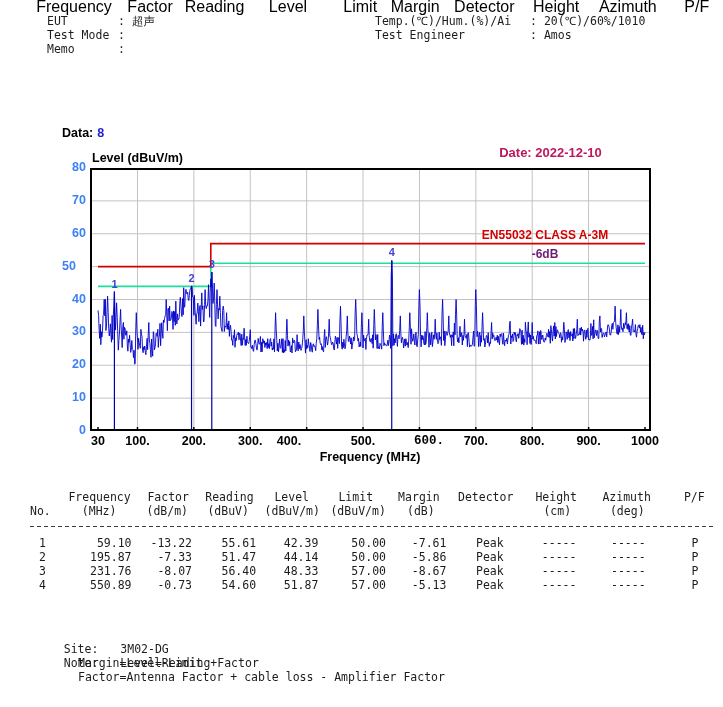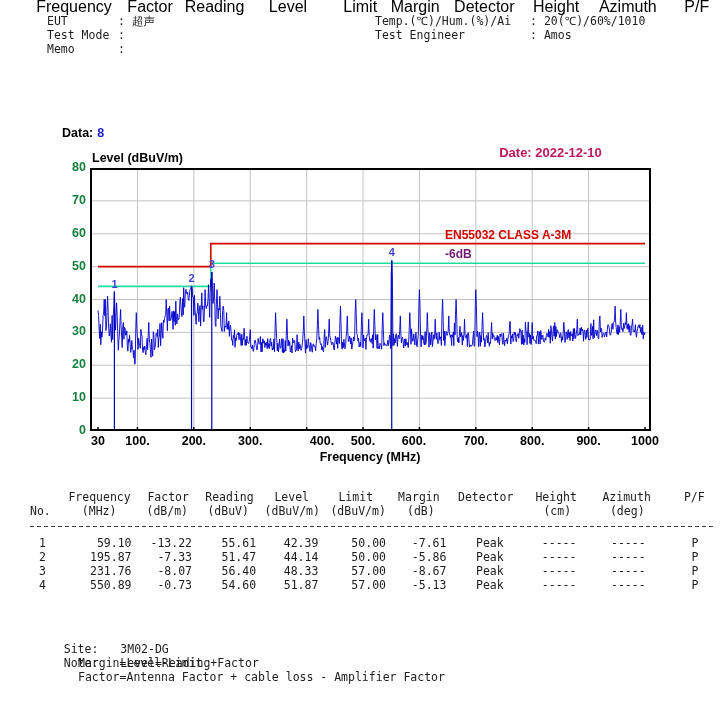--- a/index.html
+++ b/index.html
@@ -13,24 +13,24 @@
   .h-label{display:inline-block;}
   .hdr-left .h-label{width:71px;}
   .hdr-right .h-label{width:155px;}
   .h-colon{margin-right:7px;}
   
   .data-line{font-size:12.5px;font-weight:bold;color:#000;}
   .data-line .val{color:#2222cc;margin-left:4px;}
   
   .chart-title{font-size:12.5px;font-weight:bold;color:#000;}
   .date-label{font-size:13px;font-weight:bold;color:#be185d;text-align:center;width:201px;}
-  .ytick{position:absolute;width:34px;text-align:right;font-size:12.5px;font-weight:bold;color:#15803d;line-height:15px;}
+  .ytick{position:absolute;width:34px;text-align:right;font-size:12.5px;font-weight:bold;color:#3b82f6;line-height:15px;}
   .xtick{position:absolute;width:44px;text-align:center;font-size:12.5px;font-weight:bold;color:#000;line-height:14px;}
   .xtitle{font-size:12.5px;font-weight:bold;color:#000;text-align:center;width:160px;}
-  .limit-label{position:absolute;width:200px;text-align:left;font-size:12px;font-weight:bold;line-height:13px;}
+  .limit-label{position:absolute;width:200px;text-align:center;font-size:12px;font-weight:bold;line-height:13px;}
   .marker-label{position:absolute;font-size:11px;font-weight:600;color:#4343cf;line-height:11px;}
   
   .t-row{display:flex;column-gap:10px;height:14px;line-height:14px;white-space:pre;}
   .t-cell{overflow:visible;}
   .dash-sep{height:1px;margin-top:8px;margin-bottom:9px;
     background:repeating-linear-gradient(90deg,#3a3a3a 0 4px,transparent 4px 7px);}
   
   .f-line{height:14px;line-height:14px;white-space:pre;}
   .f-label{margin-right:22px;}
   .cont{padding-left:42px;}
@@ -54,21 +54,21 @@
 
 <div class="abs chart-title" style="left:92px;top:151px;">Level (dBuV/m)</div>
 <div class="abs date-label" style="left:450px;top:145px;">Date: 2022-12-10</div>
 
 <div class="abs" style="left:52px;top:0;" id="yticks">
     <div class="ytick" style="top: 423px; left: 0px;">0</div>
     <div class="ytick" style="top: 390.125px; left: 0px;">10</div>
     <div class="ytick" style="top: 357.25px; left: 0px;">20</div>
     <div class="ytick" style="top: 324.375px; left: 0px;">30</div>
     <div class="ytick" style="top: 291.5px; left: 0px;">40</div>
-    <div class="ytick" style="top: 258.625px; left: 0px;">50</div>
+    <div class="ytick" style="top: 258.625px; left: 0px; text-align: center;">50</div>
     <div class="ytick" style="top: 225.75px; left: 0px;">60</div>
     <div class="ytick" style="top: 192.875px; left: 0px;">70</div>
     <div class="ytick" style="top: 160px; left: 0px;">80</div>
   </div>
 
 <svg id="plot-svg" class="abs" style="left:90px;top:168px;" width="561" height="263" viewBox="0 0 561 263">
     <line x1="2" y1="230.125" x2="559" y2="230.125" stroke="#c3c3c3" stroke-width="1"></line>
     <line x1="2" y1="197.25" x2="559" y2="197.25" stroke="#c3c3c3" stroke-width="1"></line>
     <line x1="2" y1="164.375" x2="559" y2="164.375" stroke="#c3c3c3" stroke-width="1"></line>
     <line x1="2" y1="131.5" x2="559" y2="131.5" stroke="#c3c3c3" stroke-width="1"></line>
@@ -113,23 +113,23 @@
     <div class="marker-label" style="left: 188.537px; top: 272.89px;">2</div>
     <div class="marker-label" style="left: 208.776px; top: 259.115px;">3</div>
     <div class="marker-label" style="left: 388.739px; top: 247.477px;">4</div>
   </div>
 
 <div class="abs" style="left:0;top:0;" id="xticks">
     <div class="xtick" style="left: 76px; top: 434px;">30</div>
     <div class="xtick" style="left: 115.474px; top: 434px;">100.</div>
     <div class="xtick" style="left: 171.866px; top: 434px;">200.</div>
     <div class="xtick" style="left: 228.258px; top: 434px;">300.</div>
-    <div class="xtick" style="left: 300px; top: 434px;">400.</div>
+    <div class="xtick" style="left: 267px; top: 434px;">400.</div>
     <div class="xtick" style="left: 341.041px; top: 434px;">500.</div>
-    <div class="xtick" style="left: 392px; top: 434px;">600.</div>
+    <div class="xtick" style="left: 407px; top: 434px; font-family: Liberation Mono, monospace;">600.</div>
     <div class="xtick" style="left: 453.825px; top: 434px;">700.</div>
     <div class="xtick" style="left: 510.216px; top: 434px;">800.</div>
     <div class="xtick" style="left: 566.608px; top: 434px;">900.</div>
     <div class="xtick" style="left: 623px; top: 434px;">1000</div>
   </div>
 <div class="abs xtitle" style="left:290px;top:450px;">Frequency (MHz)</div>
 
 <div class="abs mono" style="left:30px;top:490px;width:690px;">
   <div id="t-head1" class="t-row"><div class="t-cell" style="width: 28px; text-align: center;"></div><div class="t-cell" style="width: 74px; text-align: center;">Frequency</div><div class="t-cell" style="width: 54px; text-align: center;">Factor</div><div class="t-cell" style="width: 58px; text-align: center;">Reading</div><div class="t-cell" style="width: 56px; text-align: center;">Level</div><div class="t-cell" style="width: 62px; text-align: center;">Limit</div><div class="t-cell" style="width: 54px; text-align: center;">Margin</div><div class="t-cell" style="width: 70px; text-align: center;">Detector</div><div class="t-cell" style="width: 62px; text-align: center;">Height</div><div class="t-cell" style="width: 70px; text-align: center;">Azimuth</div><div class="t-cell" style="width: 56px; text-align: center;">P/F</div></div>
   <div id="t-head2" class="t-row"><div class="t-cell" style="width: 28px; text-align: left;">No.</div><div class="t-cell" style="width: 74px; text-align: center;">(MHz)</div><div class="t-cell" style="width: 54px; text-align: center;">(dB/m)</div><div class="t-cell" style="width: 58px; text-align: center;">(dBuV)</div><div class="t-cell" style="width: 56px; text-align: center;">(dBuV/m)</div><div class="t-cell" style="width: 62px; text-align: center;">(dBuV/m)</div><div class="t-cell" style="width: 54px; text-align: center;">(dB)</div><div class="t-cell" style="width: 70px; text-align: center;"></div><div class="t-cell" style="width: 62px; text-align: center;">(cm)</div><div class="t-cell" style="width: 70px; text-align: center;">(deg)</div><div class="t-cell" style="width: 56px; text-align: center;"></div></div>

